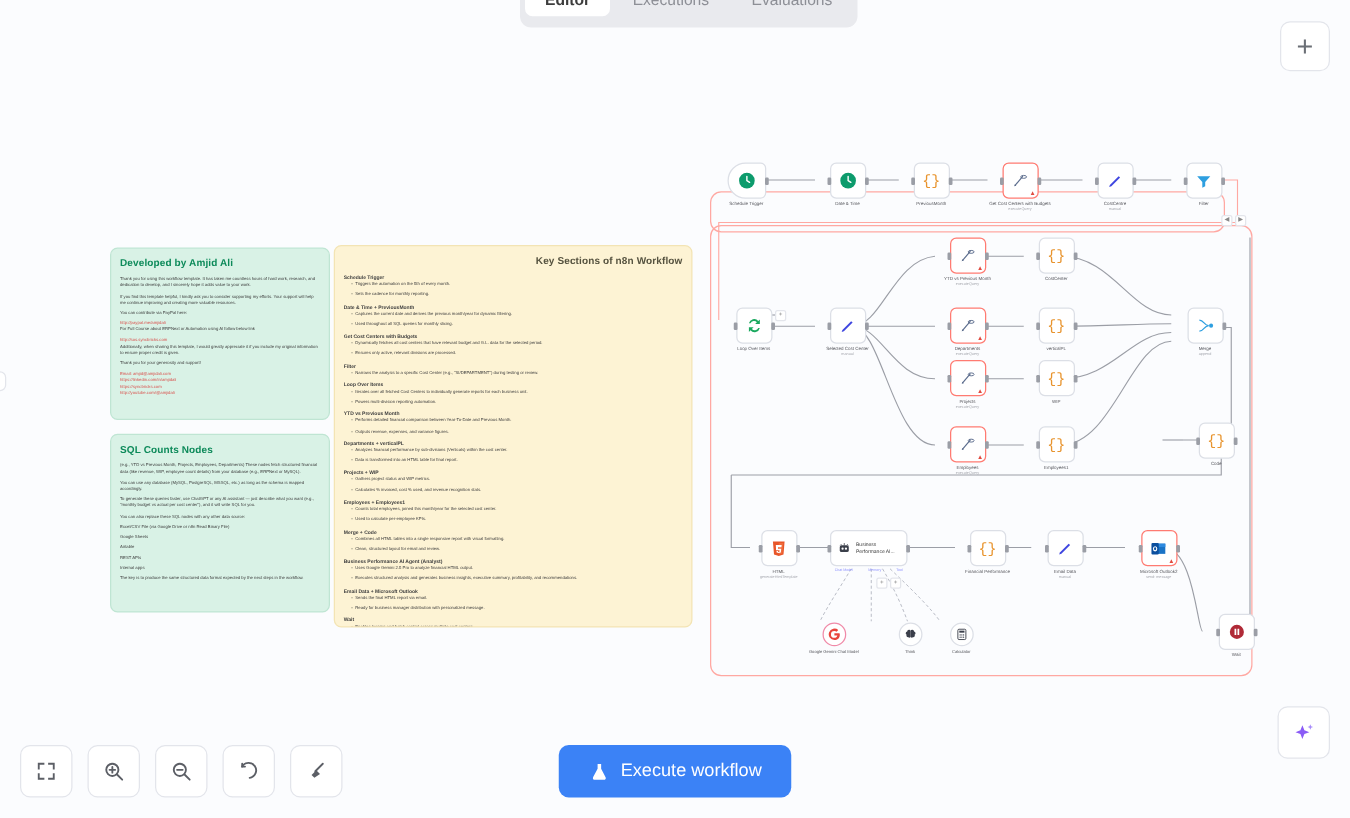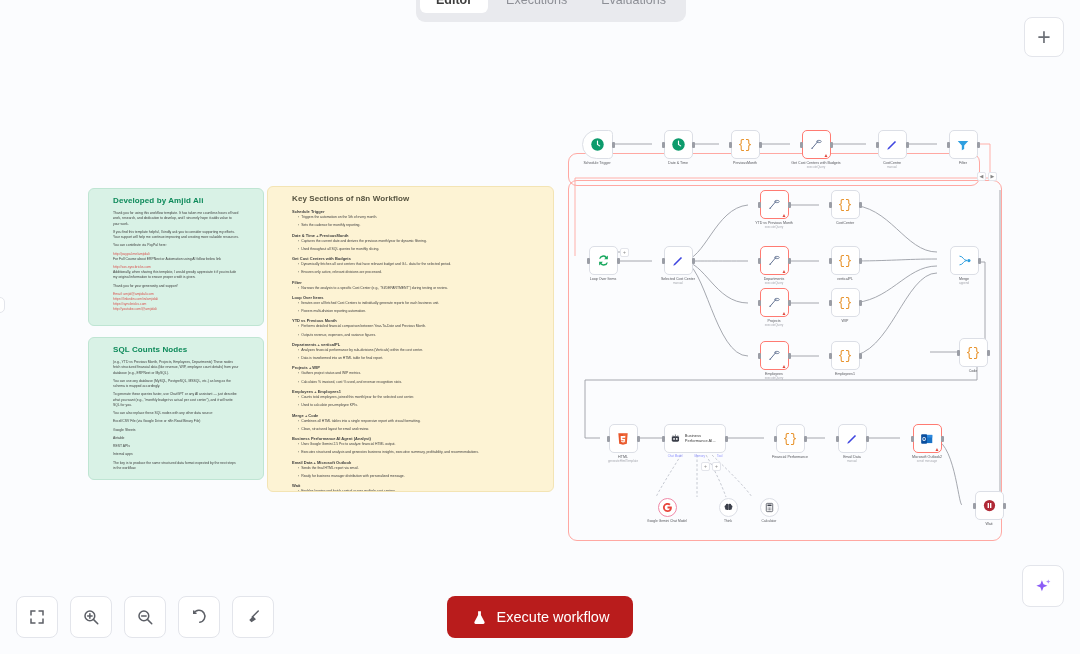--- a/index.html
+++ b/index.html
@@ -26,31 +26,31 @@
   .sqbtn{
     position:absolute; background:#fff; border:1px solid #e3e5eb; border-radius:8px;
     display:flex; align-items:center; justify-content:center; cursor:pointer;
   }
   #plus-btn{ right:16px; top:17px; width:40px; height:40px; font-size:23px; color:#6b6f76; }
 
   
   .canvas{ position:absolute; inset:0; }
 
   
-  .note{ position:absolute; border-radius:6px; overflow:hidden; padding:7px 24px; }
+  .note{ position:absolute; border-radius:6px; overflow:hidden; padding:7px 7px;margin-top:10px; }
   .note h3{ margin:0 0 6px 0; font-size:8px; font-weight:700; letter-spacing:.1px;}
   .note p, .note li{ font-size:3.4px; line-height:1.55; margin:0 0 3px 0; }
   .note .lnk{ color:#d9534f; font-size:3.4px; line-height:1.5; display:block; }
   .note ul{ margin:0 0 4px 0; padding-left:6px; }
   .note .sec{ font-size:4px; font-weight:700; margin:4px 0 1px 0; }
   #note-green{ left:88px; top:188px; width:176px; height:138px; background:#d9f2e6; border:1px solid #bfe5d3;}
   #note-sql{ left:88px; top:337px; width:176px; height:143px; background:#d9f2e6; border:1px solid #bfe5d3;}
   #note-yellow{ left:267px; top:186px; width:287px; height:306px; background:#fdf3d4; border:1px solid #f3e4b4;}
   .note h3.green{ color:#0d8a5a; }
-  .note h3.yellow{ color:#55523f; }
+  .note h3.yellow{ color:#55523f;text-align:right; }
   .bul{ list-style:none; padding-left:4px; }
   .bul li:before{ content:"\25AA"; margin-right:2px; color:#8a8a7a;}
 
   
   .frame{ position:absolute; border:1px solid #ffa8a2; border-radius:9px; }
   #frame-top{ left:568px; top:153px; width:412px; height:33px; }
   #frame-main{ left:568px; top:180px; width:434px; height:361px; }
   .frame-badges{ position:absolute; right:4px; top:-9px; display:flex; gap:2px;}
   .fb{ width:9px; height:9px; background:#fff; border:1px solid #e3e5eb; border-radius:2px;
        font-size:5px; line-height:7px; text-align:center; color:#888; }
@@ -80,21 +80,21 @@
   .ctag{ font-size:2.9px; color:#8f93ff; }
 
   svg.wires{ position:absolute; left:0; top:0; width:1080px; height:654px; pointer-events:none; }
 
   
   .toolbar{ position:absolute; left:16px; bottom:16px; display:flex; gap:12px; }
   .tbtn{ width:42px; height:42px; background:#fff; border:1px solid #e3e5eb; border-radius:8px;
          display:flex; align-items:center; justify-content:center; cursor:pointer; }
   .exec{
     position:absolute; left:447px; bottom:16px; width:186px; height:42px;
-    background:#b91c1c; color:#fff; border:none; border-radius:8px; cursor:pointer;
+    background:#3b82f6; color:#fff; border:none; border-radius:8px; cursor:pointer;
     display:flex; align-items:center; justify-content:center; gap:9px;
     font-size:14.5px; font-family:"Liberation Sans", sans-serif;
   }
   #sparkle-btn{ right:16px; bottom:47px; width:42px; height:42px; }
   .lefthandle{ position:absolute; left:-4px; top:297px; width:9px; height:16px;
     background:#fff; border:1px solid #e3e5eb; border-radius:0 5px 5px 0; }
 </style>
 </head>
 <body>
 

